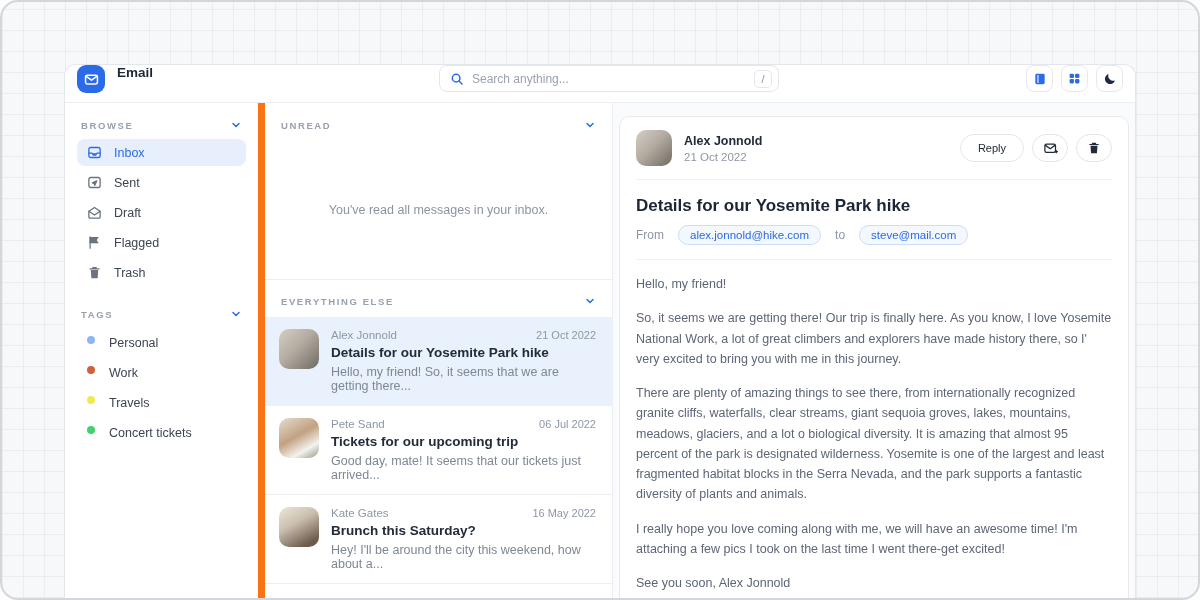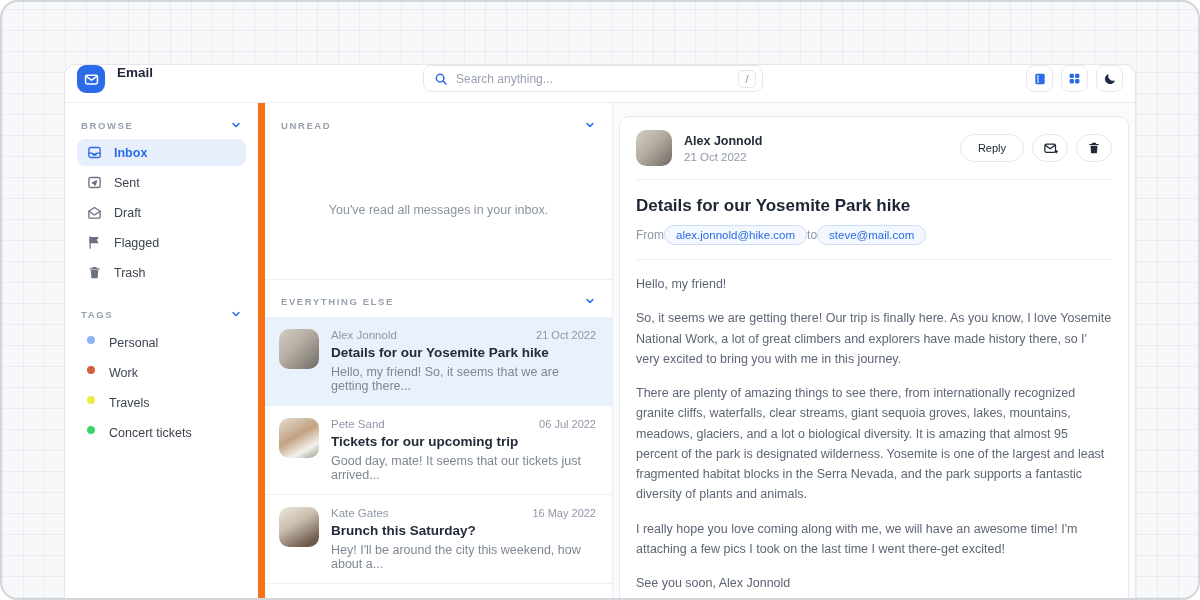--- a/index.html
+++ b/index.html
@@ -14,41 +14,41 @@
   .app { position:absolute; left:62px; top:62px; right:62px; bottom:0;
     background:#fff; border:1px solid #e3e6ea; border-bottom:none;
     border-radius:12px 12px 0 0; display:flex; flex-direction:column; overflow:hidden; }
 
   
   .hd { height:38px; flex:0 0 38px; border-bottom:1px solid #eceef1;
     display:flex; align-items:flex-start; padding:0 12px; }
   .logo { width:28px; height:28px; border-radius:9px; background:#2b6be8;
     display:flex; align-items:center; justify-content:center; margin-right:12px; }
   .app-title { font-size:13.5px; font-weight:bold; color:#1e2737; }
-  .search { position:absolute; left:358px; width:340px; height:27px;
+  .search { position:absolute; left:374px; width:340px; height:27px;
     border:1px solid #e3e6ea; border-radius:8px; background:#fff;
     display:flex; align-items:center; padding:0 6px 0 10px; }
   .search input { border:none; outline:none; flex:1; font-size:12px; color:#3a4354;
     font-family:"Liberation Sans", sans-serif; background:transparent; margin-left:8px; }
   .search input::placeholder { color:#9aa2b0; }
   .kbd { width:18px; height:18px; border:1px solid #e3e6ea; border-radius:5px;
     font-size:11px; color:#8b93a2; display:flex; align-items:center; justify-content:center; }
   .hd-actions { margin-left:auto; display:flex; gap:8px; }
   .icon-btn { width:27px; height:27px; border:1px solid #e6e8ec; border-radius:8px;
     background:#fff; display:flex; align-items:center; justify-content:center; cursor:pointer; }
 
   
   .cols { flex:1; display:flex; min-height:0; }
   .sidebar { width:200px; flex:0 0 200px; border-right:7px solid #f97316; padding:14px 12px; }
   .sect-hd { display:flex; align-items:center; justify-content:space-between;
     padding:2px 4px 8px 4px; }
   .sect-label { font-size:9.5px; font-weight:bold; letter-spacing:1.6px; color:#98a0ae; }
   .nav-item { display:flex; align-items:center; gap:12px; padding:6px 10px;
     border-radius:8px; margin-bottom:3px; font-size:12.5px; color:#3c4452; cursor:pointer; }
-  .nav-item.active { background:#e7effc; color:#2b6be8; font-weight:bold; }
+  .nav-item.active { background:#e7effc; color:#2b6be8; font-weight:normal; }
   .tags { margin-top:20px; }
   .tag-item { display:flex; align-items:flex-start; gap:14px; padding:8px 10px;
     font-size:12.5px; color:#3c4452; cursor:pointer; }
   .dot { width:8px; height:8px; border-radius:50%; flex:0 0 8px; }
 
   .listcol { width:348px; flex:0 0 348px; border-right:1px solid #eceef1;
     display:flex; flex-direction:column; }
   .list-hd { display:flex; align-items:center; justify-content:space-between;
     padding:16px 16px 10px 16px; }
   .empty { height:138px; display:flex; align-items:center; justify-content:center;
@@ -72,21 +72,21 @@
   .r-name { font-size:12.5px; font-weight:bold; color:#222b3a; margin-bottom:3px; }
   .r-date { font-size:11.5px; color:#8e97a6; }
   .r-actions { margin-left:auto; display:flex; gap:8px; align-items:center; }
   .reply-btn { height:28px; padding:0 17px; border:1px solid #e3e6ea; border-radius:999px;
     background:#fff; font-size:11px; color:#222b3a; font-family:"Liberation Sans",sans-serif;
     cursor:pointer; }
   .pill-icon { width:36px; height:28px; border:1px solid #e3e6ea; border-radius:999px;
     background:#fff; display:flex; align-items:center; justify-content:center; cursor:pointer; }
   .r-subject { border-top:1px solid #eef0f3; padding:16px 0 0; font-size:17px;
     font-weight:bold; color:#1c2534; }
-  .from-row { display:flex; align-items:center; gap:0; margin:9px 0 14px; }
+  .from-row { display:flex; align-items:center; gap:14px; margin:9px 0 14px; }
   .meta-label { font-size:12px; color:#8e97a6; }
   .chip { font-size:11.5px; color:#2b6be8; background:#f3f7fe; border:1px solid #cddcf7;
     border-radius:999px; padding:3px 11px; cursor:pointer; }
   .body { border-top:1px solid #eef0f3; padding:14px 0 2px; }
   .body p { font-size:12.5px; line-height:1.62; color:#5d6676; margin-bottom:14px; }
 
   .av-alex  { background:linear-gradient(135deg,#d4cec6 0%,#b4aca1 45%,#6f6a63 100%); }
   .av-pete  { background:linear-gradient(150deg,#e3ddd0 0%,#c2a181 45%,#f4f2ee 75%,#8e9c85 100%); }
   .av-kate  { background:linear-gradient(150deg,#ece6dc 0%,#cbbfae 40%,#6d5b4e 85%); }
 </style>

